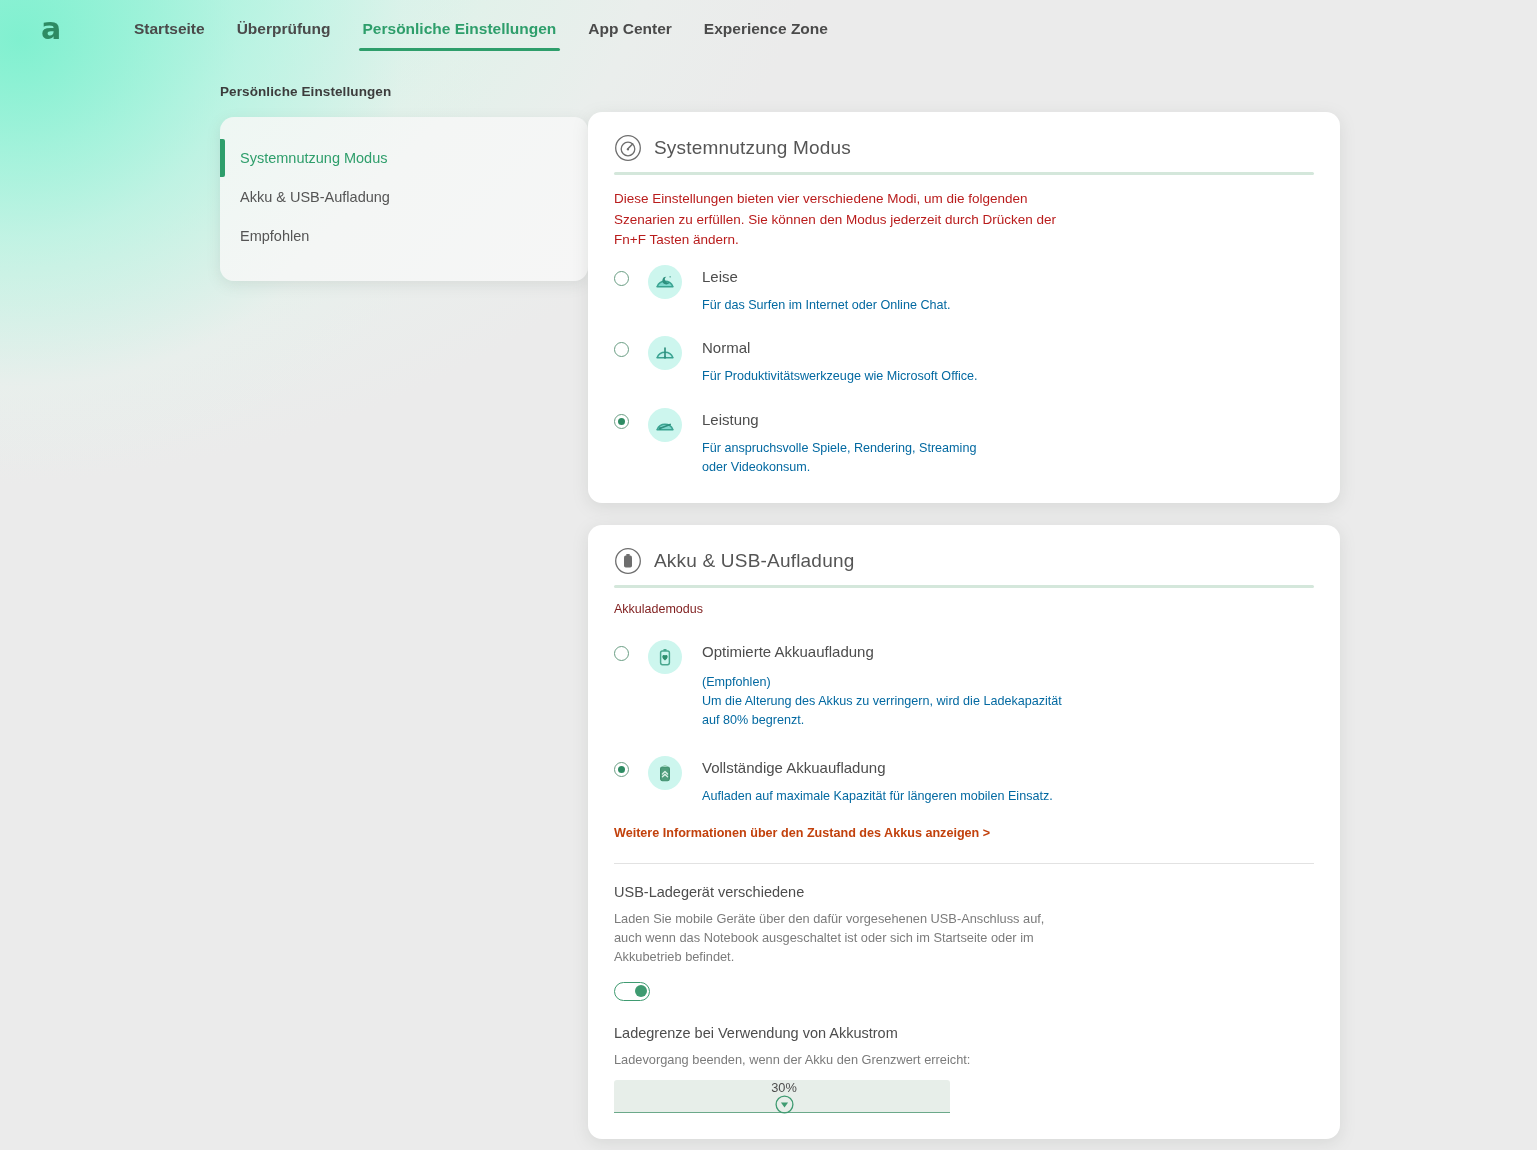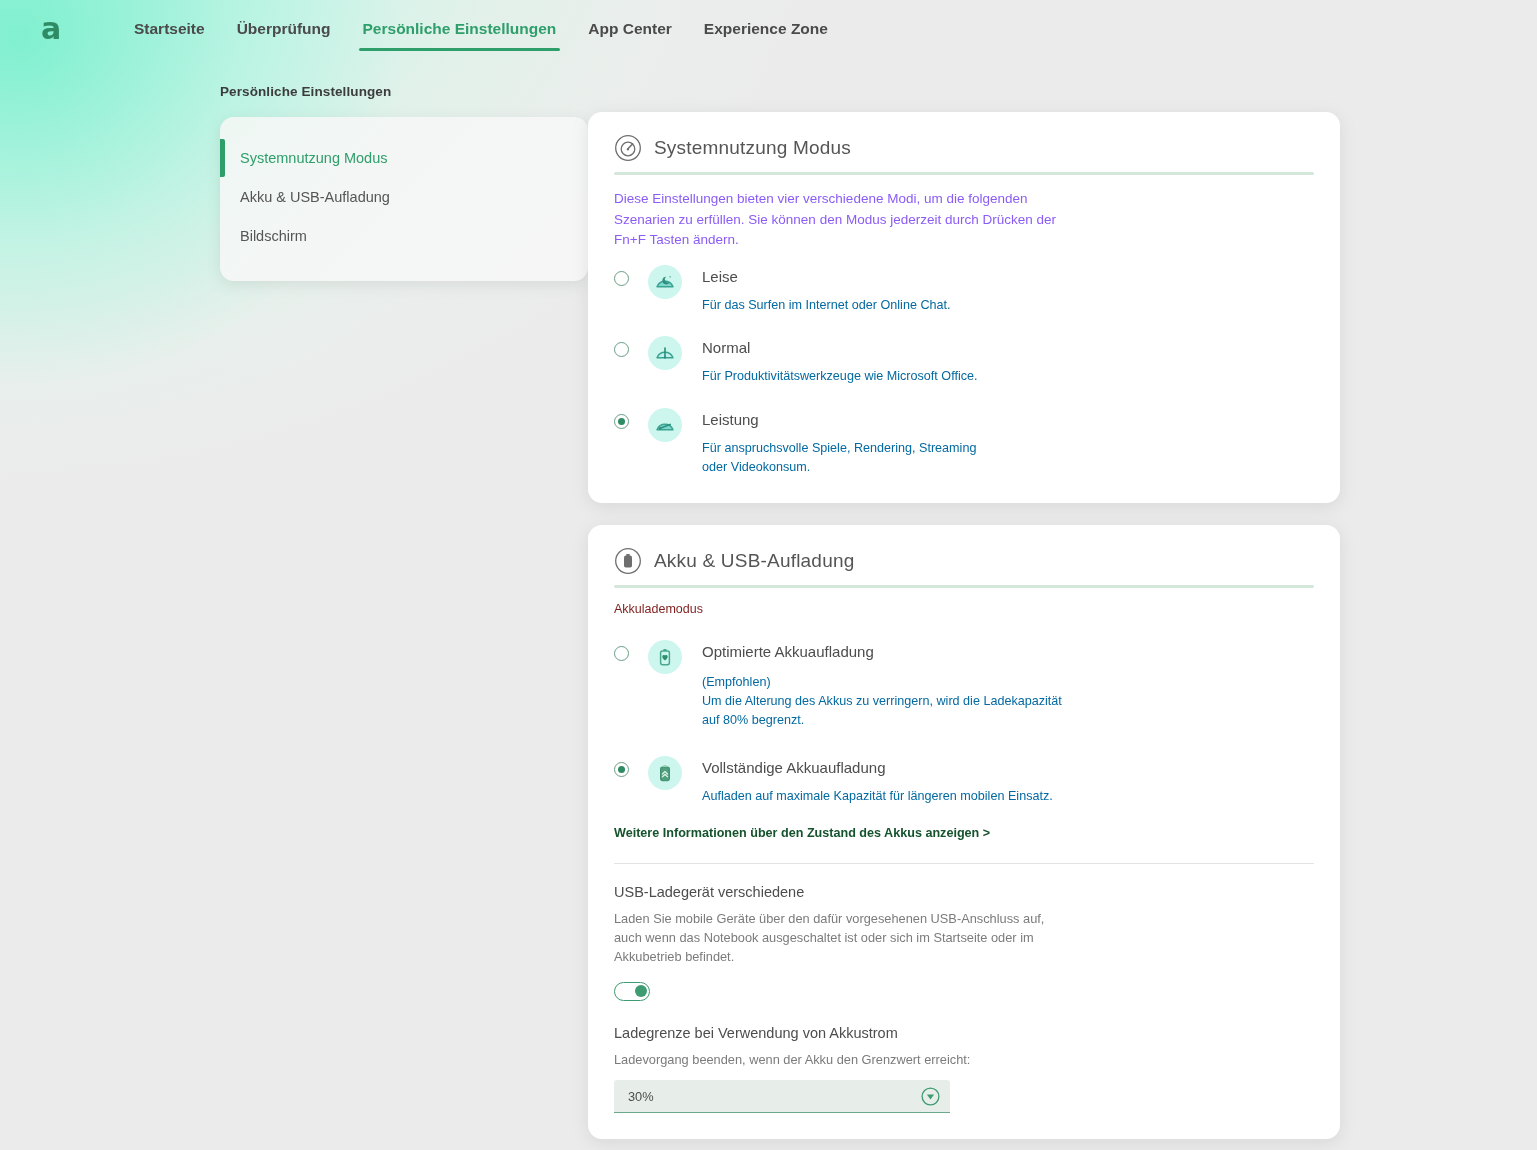--- a/index.html
+++ b/index.html
@@ -69,21 +69,21 @@
   
   .cards{ position:absolute; left:588px; top:112px; width:752px; z-index:4;}
   .card{
     background:#fff; border-radius:14px; margin-bottom:22px;
     box-shadow:0 4px 16px rgba(125,135,130,.18);
     padding:16px 26px 26px 26px;
   }
   .card-head{ display:flex; align-items:center; gap:12px; padding:6px 0 10px 0;}
   .card-title{ font-size:19px; color:#555; letter-spacing:.2px;}
   .card-rule{ height:3px; background:#d4e7db; border-radius:2px; margin:0 0 14px 0;}
-  .card-desc{ font-size:13.5px; color:#8b5cf6; line-height:1.52; max-width:450px; margin-bottom:14px;}
+  .card-desc{ font-size:13.5px; color:#b91c1c; line-height:1.52; max-width:450px; margin-bottom:14px;}
 
   .hicon{ width:28px; height:28px; flex:0 0 28px; }
   .hicon svg{ display:block; }
 
   
   .opt{ display:flex; align-items:flex-start; margin-top:14px;}
   .radio{
     width:15px; height:15px; border-radius:50%; border:1.4px solid #6a9e84;
     margin-top:6px; flex:0 0 15px; background:#fff; position:relative; cursor:pointer;
   }
@@ -95,39 +95,39 @@
     width:34px; height:34px; border-radius:50%; background:#cdf6ee;
     margin-left:19px; flex:0 0 34px; display:flex; align-items:center; justify-content:center;
   }
   .opt-body{ margin-left:20px; padding-top:3px;}
   .opt-label{ font-size:15px; color:#4d4d4d; }
   .opt-desc{ font-size:12.6px; color:#0369a1; line-height:1.5; margin-top:11px;}
 
   .sub-label{ font-size:12.5px; color:#7f1d1d; margin-top:4px;}
   .link{
     display:inline-block; margin-top:20px; font-size:12.6px; font-weight:700;
-    color:#14532d; cursor:pointer;
+    color:#c2410c; cursor:pointer;
   }
   .divider{ height:1px; background:#e2e2e2; margin:22px 0 20px 0;}
   .blk-title{ font-size:14.5px; color:#4d4d4d; margin-bottom:9px;}
   .blk-desc{ font-size:12.8px; color:#7b7b7b; line-height:1.5; max-width:440px;}
 
   .toggle{
     width:36px; height:19px; border-radius:10px; border:1.5px solid #3f9b71;
     background:#fff; margin-top:16px; position:relative; cursor:pointer;
   }
   .toggle .knob{
     position:absolute; right:2px; top:2px; width:12px; height:12px; border-radius:50%;
     background:#3f9b71;
   }
   .select{
     margin-top:11px; width:336px; height:33px; background:#e7eee9;
     border-bottom:1.6px solid #6ba98a; border-radius:3px 3px 0 0;
     display:flex; align-items:center; justify-content:space-between;
-    padding:0 10px 0 14px; cursor:pointer;
+    padding:0 10px 0 14px; cursor:pointer;flex-direction:column;
   }
   .select .val{ font-size:12.8px; color:#4d4d4d;}
   .caret{ width:19px; height:19px;}
 </style>
 </head>
 <body>
 
 <div class="bg-wash"></div>
 <div class="bg-wash2"></div>
 
@@ -140,21 +140,21 @@
     <div class="navitem">App Center</div>
     <div class="navitem">Experience Zone</div>
   </div>
 </div>
 
 <div class="left-col">
   <div class="section-title">Persönliche Einstellungen</div>
   <div class="side-card">
     <div class="side-item active">Systemnutzung Modus</div>
     <div class="side-item">Akku &amp; USB-Aufladung</div>
-    <div class="side-item">Bildschirm</div>
+    <div class="side-item">Empfohlen</div>
   </div>
 </div>
 
 <div class="cards">
 
   <div class="card">
     <div class="card-head">
       <span class="hicon">
         <svg viewBox="0 0 28 28" width="28" height="28">
           <circle cx="14" cy="14" r="12.3" fill="none" stroke="#6e6e6e" stroke-width="1.3"></circle>

